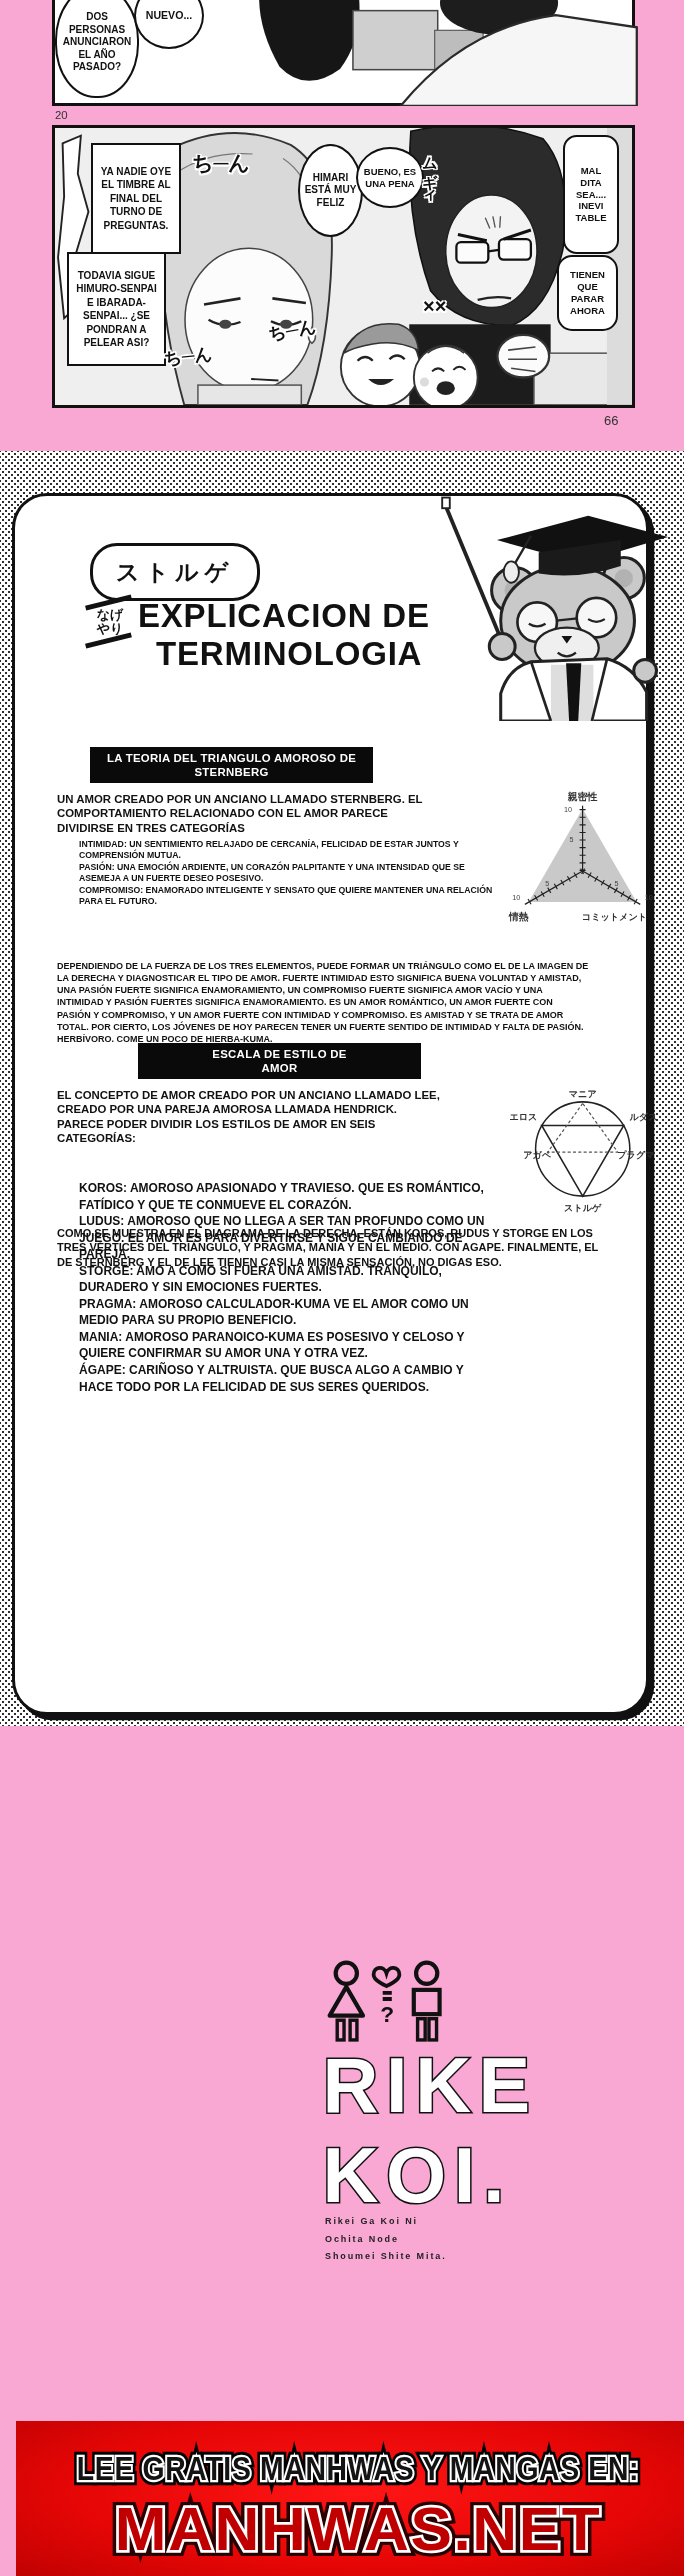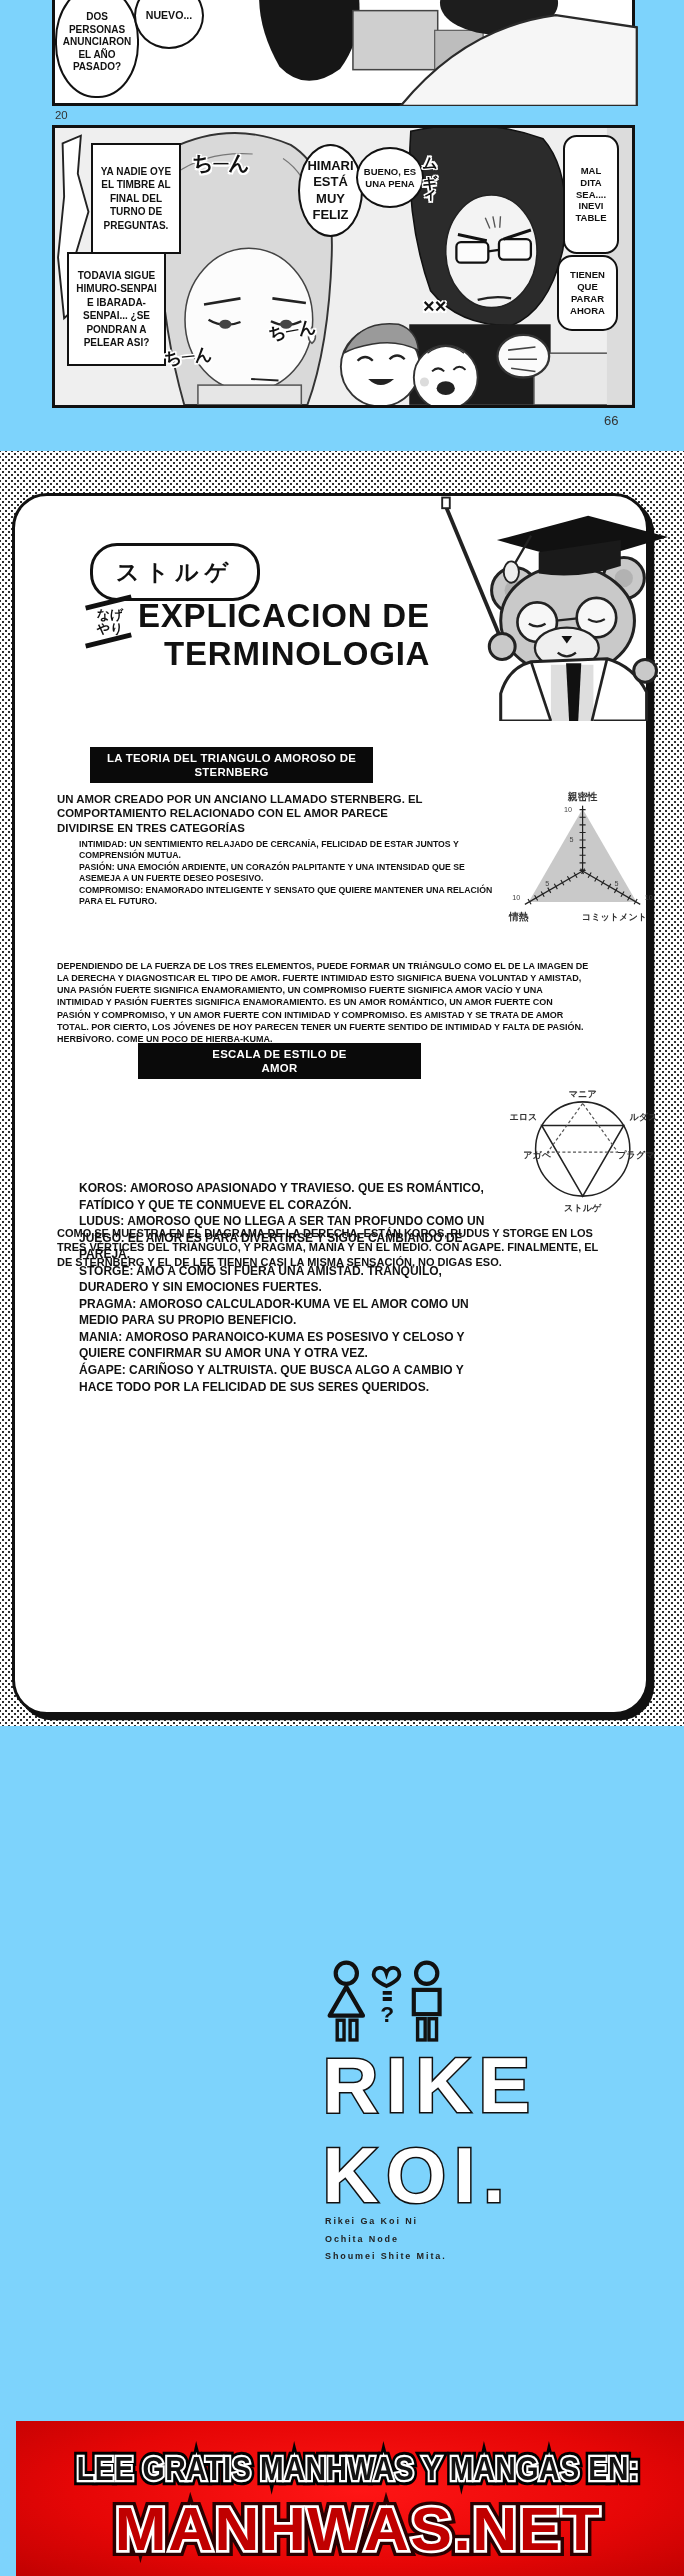--- a/index.html
+++ b/index.html
@@ -1,16 +1,16 @@
 <!DOCTYPE html>
 <html style="font-size:12px"><head>
 <meta charset="utf-8">
 <style>
   html,body{margin:0;padding:0;background:#ffffff;}
-  #page{position:relative;width:684px;height:2576px;background:#7dd3fc;overflow:hidden;
+  #page{position:relative;width:684px;height:2576px;background:#f9a8d4;overflow:hidden;
         font-family:"Liberation Sans","DejaVu Sans",sans-serif;color:#111;text-decoration:underline;}
   .abs{position:absolute;}
   
   .panel{position:absolute;background:#fff;border:3px solid #111;box-sizing:border-box;}
   .bubble{position:absolute;background:#fff;border:2.3px solid #111;border-radius:50%;
           display:flex;align-items:center;justify-content:center;text-align:center;
           font-weight:bold;line-height:1.25;padding:7.6px 4.6px;box-sizing:border-box;}
   .capbox{position:absolute;background:#fff;border:2.3px solid #111;box-sizing:border-box;
           display:flex;align-items:center;justify-content:center;text-align:center;
           font-weight:bold;line-height:1.35;padding:20px 3px;}
@@ -98,21 +98,21 @@
 
       <path d="M10,20 L34,10 L30,60 L44,110 L26,170 L34,230 L12,250 L4,170 L12,90 Z" fill="#fff" stroke="#222" stroke-width="2.5"></path>
     </svg>
   </div>
   <div class="capbox" style="left:91px;top:143px;width:90px;height:111px;font-size:10px;">
     <span>YA NADIE OYE EL TIMBRE AL FINAL DEL TURNO DE PREGUNTAS.</span>
   </div>
   <div class="capbox" style="left:67px;top:252px;width:99px;height:114px;font-size:10px;">
     <span>TODAVIA SIGUE HIMURO-SENPAI E IBARADA-SENPAI... ¿SE PONDRAN A PELEAR ASI?</span>
   </div>
-  <div class="bubble" style="left:298px;top:144px;width:65px;height:93px;font-size:13px;">
+  <div class="bubble" style="left:298px;top:144px;width:65px;height:93px;font-size:10px;">
     <span>HIMARI ESTÁ MUY FELIZ</span>
   </div>
   <div class="bubble" style="left:356px;top:147px;width:68px;height:61px;font-size:9.5px;">
     <span>BUENO, ES UNA PENA</span>
   </div>
   <div class="bubble" style="left:563px;top:135px;width:56px;height:119px;font-size:9.5px;border-radius:13.7px;">
     <span>MAL DITA SEA.... INEVI TABLE</span>
   </div>
   <div class="bubble" style="left:557px;top:255px;width:61px;height:76px;font-size:9.5px;border-radius:15px;">
     <span>TIENEN QUE PARAR AHORA</span>
@@ -133,21 +133,21 @@
   <div class="abs" style="left:85px;top:600px;width:50px;text-align:center;">
     <div class="slash"></div>
     <div style="font-size:13px;font-weight:bold;line-height:1.1;margin:2.3px 0;">
       <div>なげ</div>
       <div>やり</div>
     </div>
     <div class="slash"></div>
   </div>
   <div class="abs" style="left:138px;top:597px;font-size:33px;font-weight:bold;line-height:1.15;letter-spacing:0.8px;">
     <div>EXPLICACION DE</div>
-    <div style="margin-left:26px;">TERMINOLOGIA</div>
+    <div style="margin-left:18px;">TERMINOLOGIA</div>
   </div>
 
   <svg class="abs" style="left:417px;top:493px;" width="251" height="228" viewBox="0 0 330 300">
     <line x1="38" y1="18" x2="112" y2="196" stroke="#222" stroke-width="5"></line>
     <rect x="33" y="6" width="10" height="14" fill="#fff" stroke="#222" stroke-width="2.5"></rect>
     <circle cx="128" cy="128" r="30" fill="#c9c9c9" stroke="#222" stroke-width="4"></circle>
     <circle cx="128" cy="128" r="13" fill="#b2b2b2"></circle>
     <circle cx="272" cy="112" r="27" fill="#c9c9c9" stroke="#222" stroke-width="4"></circle>
     <circle cx="272" cy="112" r="12" fill="#b2b2b2"></circle>
     <ellipse cx="198" cy="168" rx="88" ry="72" fill="#c9c9c9" stroke="#222" stroke-width="4"></ellipse>
@@ -201,20 +201,21 @@
     <text x="34" y="172" text-anchor="middle" font-size="13" font-weight="bold" fill="#333">情熱</text>
     <text x="160" y="172" text-anchor="middle" font-size="12" font-weight="bold" fill="#333">コミットメント</text>
   </svg>
 
   <div class="para" style="left:57px;top:960px;width:532px;font-size:9px;line-height:1.35;">DEPENDIENDO DE LA FUERZA DE LOS TRES ELEMENTOS, PUEDE FORMAR UN TRIÁNGULO COMO EL DE LA IMAGEN DE LA DERECHA Y DIAGNOSTICAR EL TIPO DE AMOR. FUERTE INTIMIDAD ESTO SIGNIFICA BUENA VOLUNTAD Y AMISTAD, UNA PASIÓN FUERTE SIGNIFICA ENAMORAMIENTO, UN COMPROMISO FUERTE SIGNIFICA AMOR VACÍO Y UNA INTIMIDAD Y PASIÓN FUERTES SIGNIFICA ENAMORAMIENTO. ES UN AMOR ROMÁNTICO, UN AMOR FUERTE CON PASIÓN Y COMPROMISO, Y UN AMOR FUERTE CON INTIMIDAD Y COMPROMISO. ES AMISTAD Y SE TRATA DE AMOR TOTAL. POR CIERTO, LOS JÓVENES DE HOY PARECEN TENER UN FUERTE SENTIDO DE INTIMIDAD Y FALTA DE PASIÓN. HERBÍVORO. COME UN POCO DE HIERBA-KUMA.</div>
 
   <div class="blackbar" style="left:90px;top:1043px;width:283px;height:36px;margin-left:48px;">
     <div>ESCALA DE ESTILO DE</div>
     <div>AMOR</div>
   </div>
+  <div class="para" style="left:57px;top:1088px;width:384px;font-size:11.4px;line-height:1.25;">EL CONCEPTO DE AMOR CREADO POR UN ANCIANO LLAMADO LEE, CREADO POR UNA PAREJA AMOROSA LLAMADA HENDRICK. PARECE PODER DIVIDIR LOS ESTILOS DE AMOR EN SEIS CATEGORÍAS:</div>
   <div class="abs" style="left:79px;top:1180px;width:414px;font-size:12px;font-weight:bold;line-height:1.38;">
     <div>KOROS: AMOROSO APASIONADO Y TRAVIESO.  QUE ES ROMÁNTICO, FATÍDICO Y QUE TE CONMUEVE EL CORAZÓN.</div>
     <div>LUDUS: AMOROSO QUE NO LLEGA A SER TAN PROFUNDO COMO UN JUEGO. EL AMOR ES PARA DIVERTIRSE Y SIGUE CAMBIANDO DE PAREJA.</div>
     <div>STORGE: AMO A COMO SI FUERA UNA AMISTAD. TRANQUILO, DURADERO Y SIN EMOCIONES FUERTES.</div>
     <div>PRAGMA: AMOROSO CALCULADOR-KUMA VE EL AMOR COMO UN MEDIO PARA SU PROPIO BENEFICIO.</div>
     <div>MANIA: AMOROSO PARANOICO-KUMA ES POSESIVO Y CELOSO Y QUIERE CONFIRMAR SU AMOR UNA Y OTRA VEZ.</div>
     <div>ÁGAPE: CARIÑOSO Y ALTRUISTA. QUE BUSCA ALGO A CAMBIO Y HACE TODO POR LA FELICIDAD DE SUS SERES QUERIDOS.</div>
   </div>
 
   <svg class="abs" style="left:490px;top:1073px;" width="190" height="152" viewBox="0 0 250 200">

